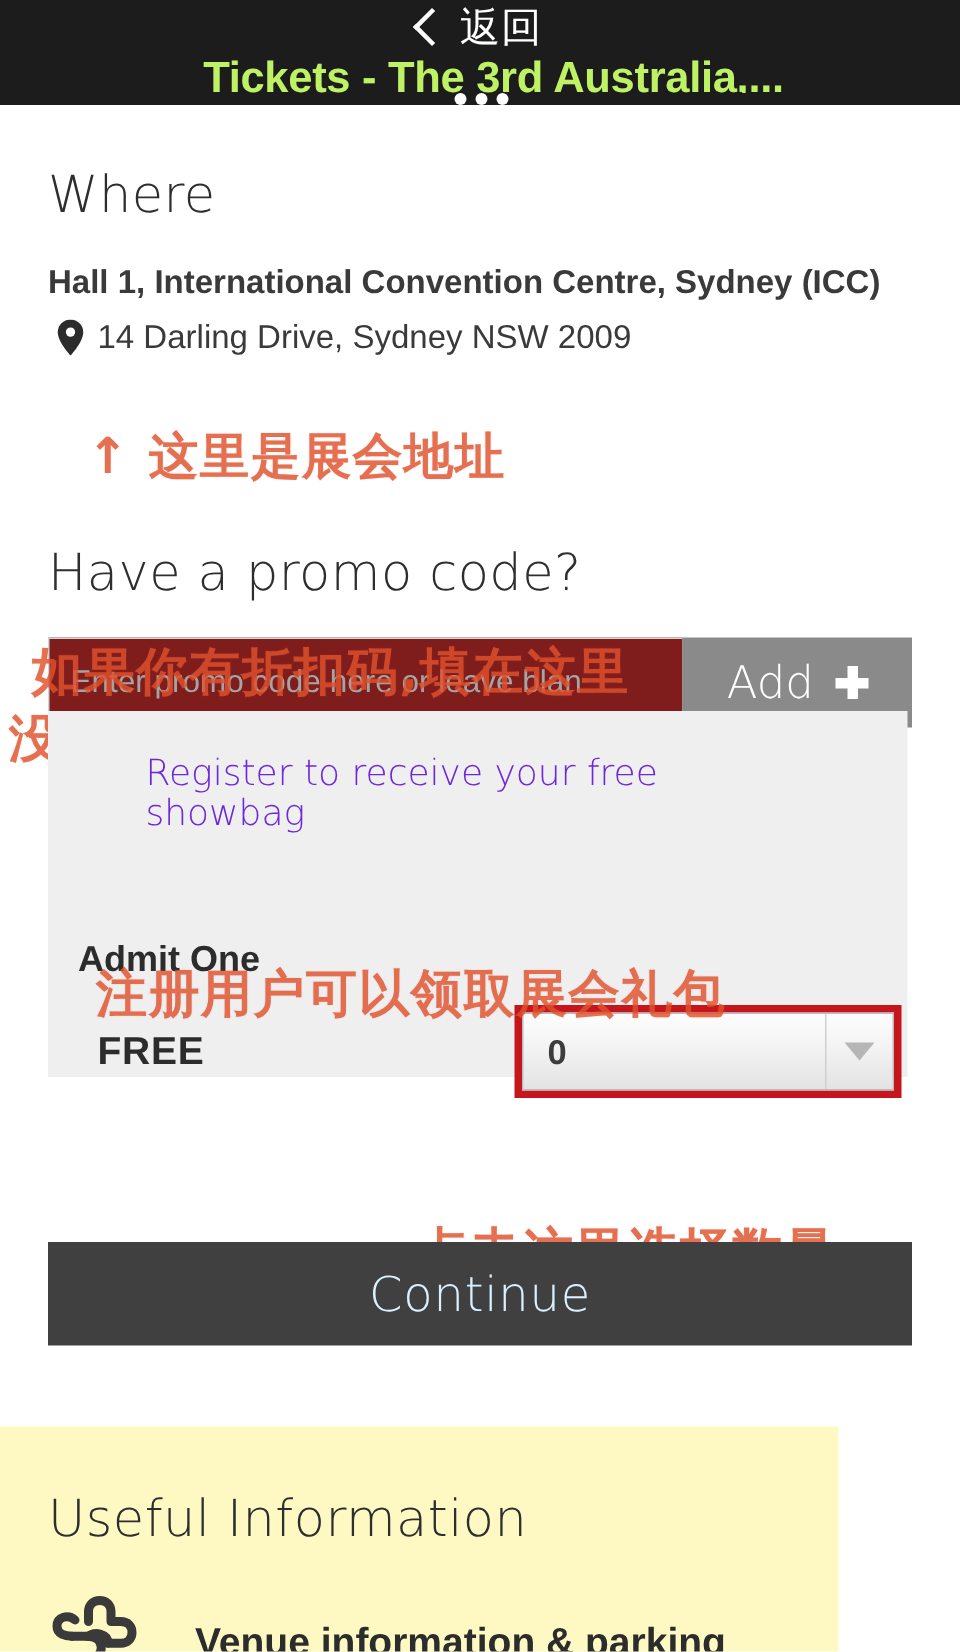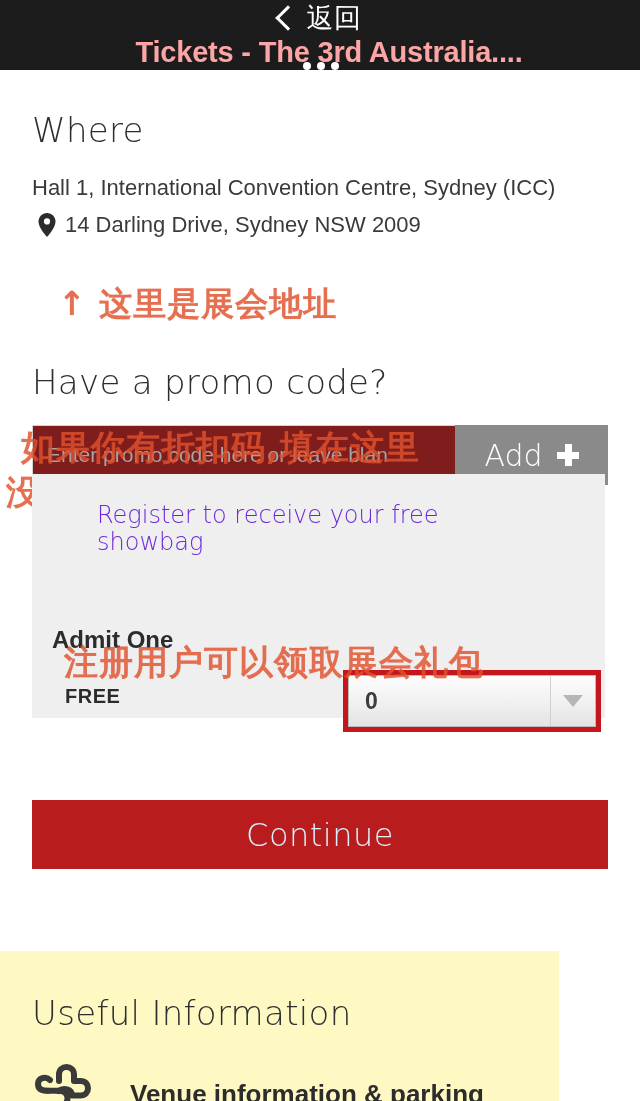--- a/index.html
+++ b/index.html
@@ -45,21 +45,21 @@
     margin-left: 4px;
   }
   .nav-back-label {
     font-size: 27px;
     color: #ffffff;
     letter-spacing: 0.5px;
     font-family: "DejaVu Sans", sans-serif;
   }
   .nav-title {
     flex: 1 1 auto;
-    color: #fca5a5;
+    color: #bef264;
     font-size: 29px;
     font-weight: bold;
     text-align: left;
     margin-left: 22px;
     white-space: nowrap;
     overflow: hidden;
     letter-spacing: -0.2px;
   }
   .nav-more {
     flex: 0 0 auto;
@@ -94,20 +94,21 @@
     font-family: "DejaVu Sans", sans-serif;
   }
 
   .where-block { position: absolute; left: 32px; top: 40px; }
   .venue-line {
     position: absolute;
     left: 32px; top: 105px;
     font-size: 22px;
     color: #3a3a3a;
     white-space: nowrap;
+    font-weight: bold;
   }
   .addr-line {
     position: absolute;
     left: 38px; top: 142px;
     display: flex;
     align-items: center;
     font-size: 22px;
     color: #3a3a3a;
     white-space: nowrap;
   }
@@ -201,21 +202,21 @@
   .ticket-sub {
     position: absolute;
     left: 20px; top: 152px;
     font-size: 24px;
     font-weight: bold;
     color: #2c2c2c;
   }
   .ticket-price {
     position: absolute;
     left: 33px; top: 211px;
-    font-size: 20px;
+    font-size: 26px;
     font-weight: bold;
     color: #2c2c2c;
     letter-spacing: 0.5px;
   }
 
   
   .qty-wrap {
     position: absolute;
     left: 311px; top: 196px;
     width: 258px; height: 62px;
@@ -249,23 +250,23 @@
   .caret-down {
     width: 0; height: 0;
     border-left: 10px solid transparent;
     border-right: 10px solid transparent;
     border-top: 12px solid #b6b6b6;
   }
 
   
   .continue-btn {
     position: absolute;
-    left: 32px; top: 730px;
+    left: 32px; top: 758px;
     width: 576px; height: 69px;
-    background: #b91c1c;
+    background: #404040;
     border: none;
     color: #d9f0ff;
     font-size: 32px;
     font-weight: 300;
     letter-spacing: 0.5px;
     cursor: pointer;
     font-family: "DejaVu Sans", sans-serif;
   }
 
   

